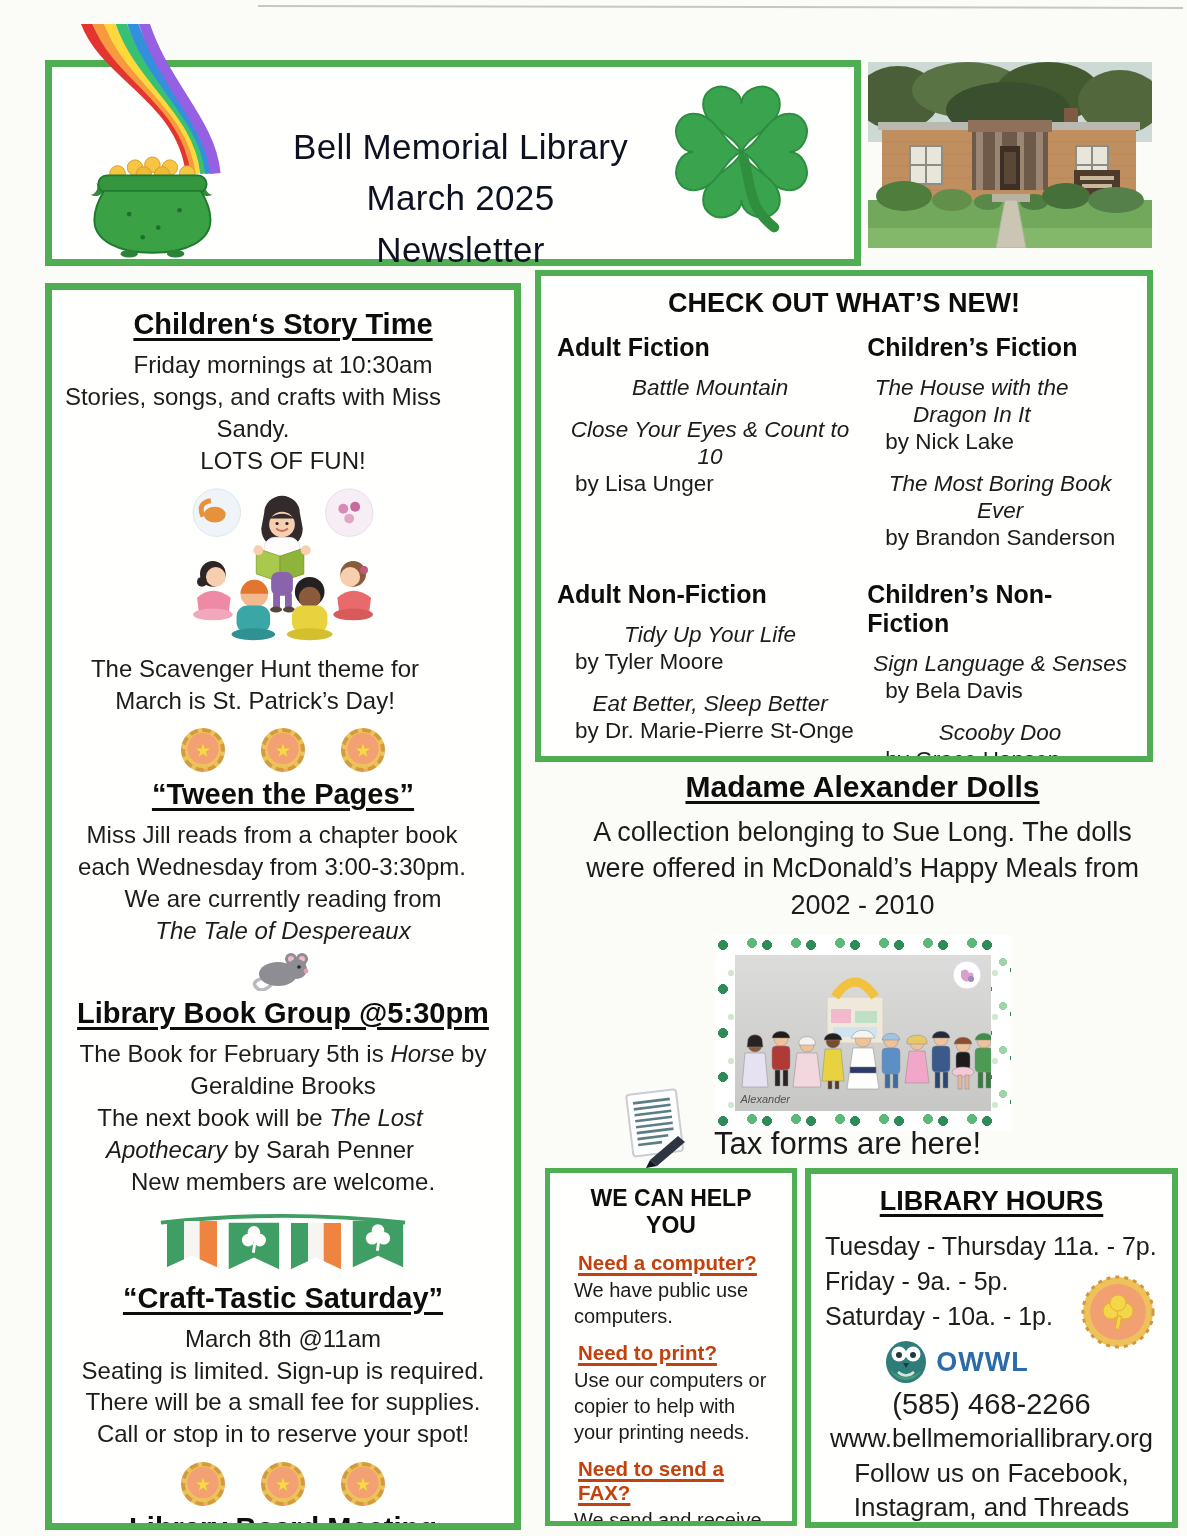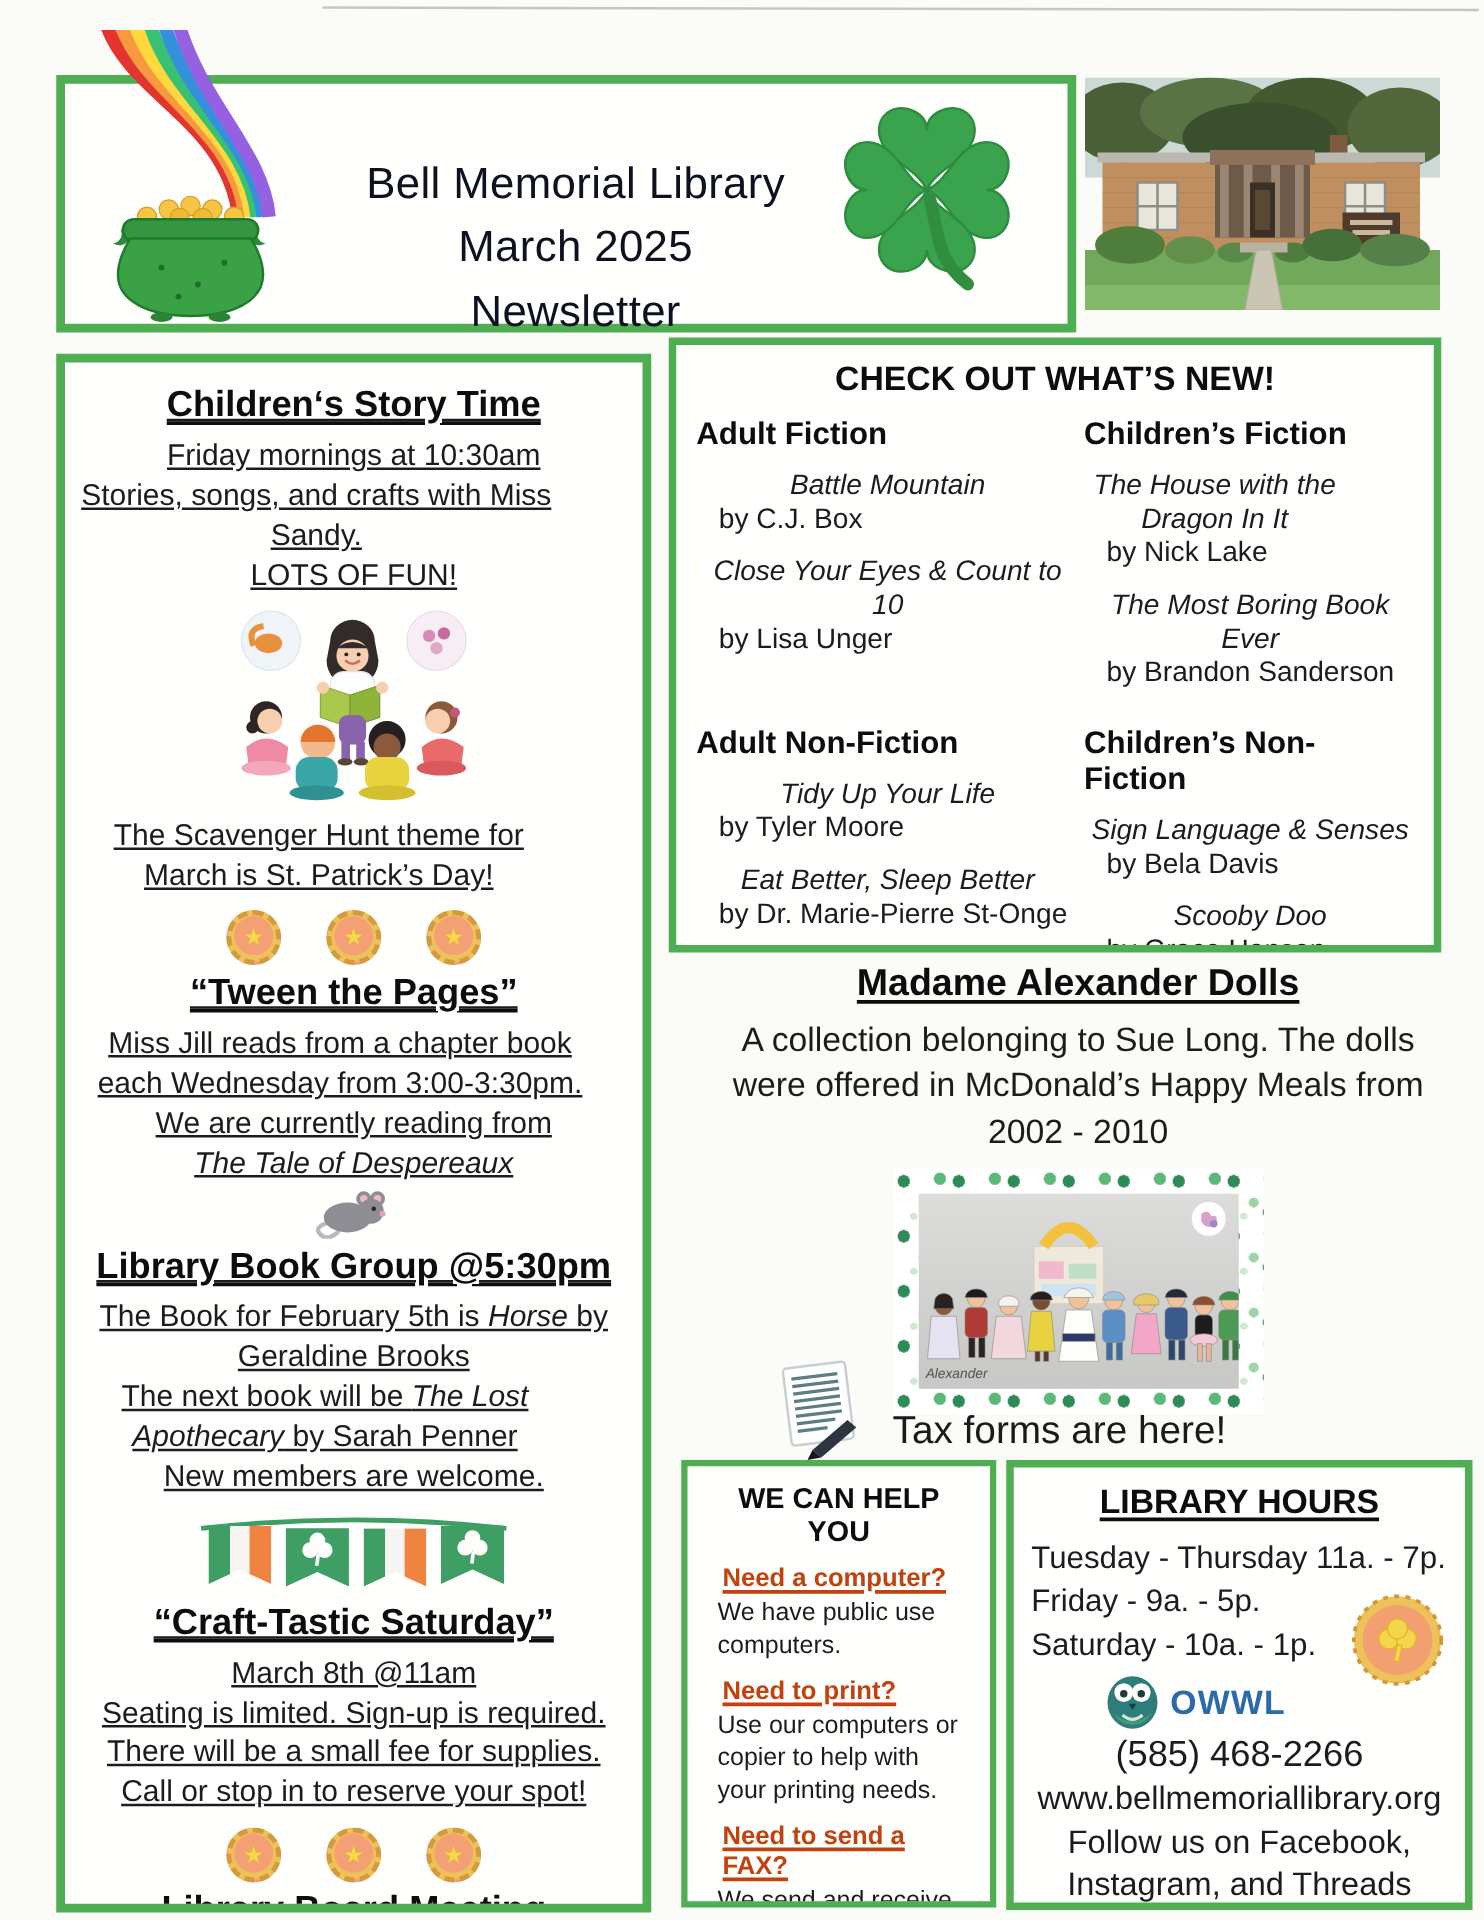--- a/index.html
+++ b/index.html
@@ -11,21 +11,21 @@
   .gbox{position:absolute;background:#fffffe;border:7px solid #4fae52;box-sizing:border-box;}
   .scanline{position:absolute;top:6px;left:258px;width:925px;height:2px;background:#9a9a9a;opacity:.55;transform:rotate(.12deg);}
   
   #header-box{left:45px;top:60px;width:816px;height:206px;}
   .header-title{position:absolute;left:190px;right:175px;top:20px;text-align:center;
     font-size:35px;font-weight:400;line-height:1.47;color:#0e1220;letter-spacing:.3px;margin-top:34px;}
   .rainbow-wrap{position:absolute;left:46px;top:24px;width:208px;height:236px;z-index:3;}
   .clover-wrap{position:absolute;left:668px;top:74px;width:152px;height:176px;}
   .photo-wrap{position:absolute;left:868px;top:62px;width:284px;height:186px;}
   
-  #left-box{left:45px;top:283px;width:476px;height:1247px;padding:12px 8px 0;text-align:center;overflow:hidden;text-decoration:underline;}
+  #left-box{left:45px;top:283px;width:476px;height:1247px;padding:12px 8px 0;text-align:center;overflow:hidden;}
   .h1{font-size:29px;font-weight:700;color:#0d0d0d;margin:6px 0 8px;
       text-decoration:underline;text-decoration-thickness:3px;text-underline-offset:4px;}
   #left-box p{font-size:24px;line-height:1.33;margin:0;}
   .story2{max-width:386px;margin:0 auto;}
   .scav{max-width:390px;margin:6px auto 0;}
   .tween-body{max-width:424px;margin:0 auto;}
   .group2{max-width:400px;margin:0 auto;}
   .storytime-wrap{display:block;width:232px;height:168px;margin:6px auto 2px;}
   .mouse-wrap{display:block;width:66px;height:42px;margin:2px auto;}
   .bunting-wrap{display:block;width:252px;height:76px;margin:8px auto 0;}
@@ -329,21 +329,20 @@
 </div>
 
 <div id="whatsnew-box" class="gbox">
   <div class="wn-title">CHECK OUT WHAT’S NEW!</div>
   <div class="wn-grid">
 
     <div class="cat">
       <div class="cat-title">Adult Fiction</div>
       <div class="book">
         <span class="bt">Battle Mountain</span>
-        <span class="ba">by C.J. Box</span>
       </div>
       <div class="book">
         <span class="bt">Close Your Eyes &amp; Count to 10</span>
         <span class="ba">by Lisa Unger</span>
       </div>
     </div>
 
     <div class="cat cat-right">
       <div class="cat-title">Children’s Fiction</div>
       <div class="book">

